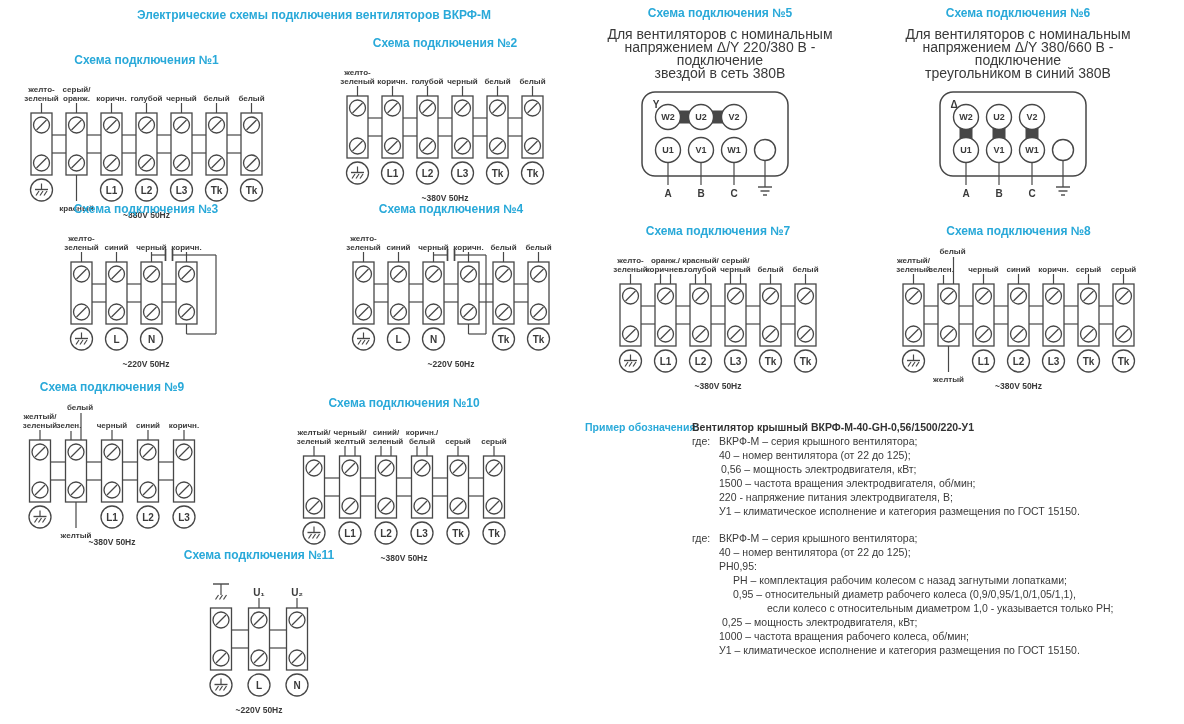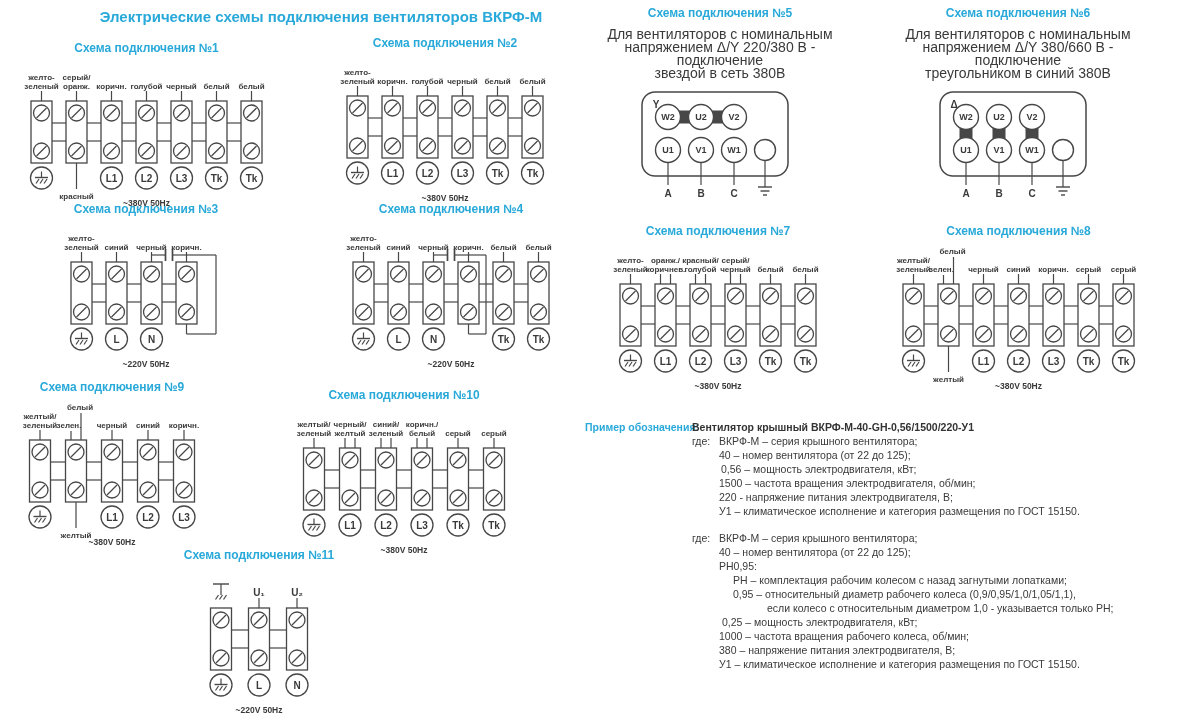--- a/index.html
+++ b/index.html
@@ -1,19 +1,19 @@
 <!DOCTYPE html>
 <html style="--accent: #29a9d9;"><head>
 <meta charset="utf-8">
 <style>
   html,body{margin:0;padding:0;background:#fff}
   .page{position:relative;width:1184px;height:724px;background:#fff;
         font-family:"Liberation Sans","DejaVu Sans",sans-serif;color:#3a3a3a;overflow:hidden}
-  .main-title{position:absolute;left:16px;top:8px;width:610px;text-align:center;
-              font-size:15px;font-weight:bold;color:var(--accent,#29a9d9)}
+  .main-title{position:absolute;left:9px;top:8px;width:610px;text-align:center;
+              font-size:12px;font-weight:bold;color:var(--accent,#29a9d9)}
   .scheme{position:absolute}
   .scheme-title{position:absolute;left:50%;top:0;transform:translateX(-50%);white-space:nowrap;
                 font-size:12px;font-weight:bold;color:var(--accent,#29a9d9)}
   .scheme svg{position:absolute;left:0;top:20px}
   .motor{position:absolute;width:240px}
   .m-title{text-align:center;font-size:12px;font-weight:bold;color:var(--accent,#29a9d9)}
   .m-desc{margin-top:8px;font-size:14px;line-height:13px;text-align:center;color:#3a3a3a}
   .motor svg{display:block;margin:6px auto 0}
   .example{position:absolute;font-size:10.5px;line-height:14px;color:#3a3a3a}
   .ex-block{margin-bottom:13px}
@@ -22,21 +22,21 @@
   .ex-label{display:inline-block;width:107px;font-weight:bold;color:var(--accent,#29a9d9)}
   .ex-model{font-weight:bold;color:#333}
   .ex-where{display:inline-block;width:27px;vertical-align:top}
 </style>
 </head>
 <body>
 
 <div class="page">
   <div class="main-title">Электрические схемы подключения вентиляторов ВКРФ-М</div>
 
-  <div class="scheme" style="left:12px;top:41px;width:269px;height:170px">
+  <div class="scheme" style="left:12px;top:53px;width:269px;height:170px">
     <div class="scheme-title">Схема подключения №1</div>
     <svg width="269" height="148" viewBox="0 0 269 148">
         <line x1="40" y1="62" x2="54" y2="62" stroke="#474747" stroke-width="1.2"></line>
         <line x1="40" y1="80" x2="54" y2="80" stroke="#474747" stroke-width="1.2"></line>
         <line x1="75" y1="62" x2="89" y2="62" stroke="#474747" stroke-width="1.2"></line>
         <line x1="75" y1="80" x2="89" y2="80" stroke="#474747" stroke-width="1.2"></line>
         <line x1="110" y1="62" x2="124" y2="62" stroke="#474747" stroke-width="1.2"></line>
         <line x1="110" y1="80" x2="124" y2="80" stroke="#474747" stroke-width="1.2"></line>
         <line x1="145" y1="62" x2="159" y2="62" stroke="#474747" stroke-width="1.2"></line>
         <line x1="145" y1="80" x2="159" y2="80" stroke="#474747" stroke-width="1.2"></line>
@@ -660,21 +660,21 @@
         <line x1="169" y1="57" x2="179" y2="47" stroke="#474747" stroke-width="1.3"></line>
         <circle cx="174" cy="90" r="8" fill="#fff" stroke="#474747" stroke-width="1.3"></circle>
         <line x1="169" y1="95" x2="179" y2="85" stroke="#474747" stroke-width="1.3"></line>
         <line x1="174" y1="30" x2="174" y2="40" stroke="#474747" stroke-width="1.2"></line>
         <text x="174" y="28" text-anchor="middle" font-size="8" font-weight="bold" fill="#3a3a3a">коричн.</text>
         <circle cx="174" cy="117" r="11" fill="#fff" stroke="#474747" stroke-width="1.3"></circle>
         <text x="174" y="120.5" text-anchor="middle" font-size="10" font-weight="bold" fill="#3a3a3a">L3</text>
         <text x="102" y="145" text-anchor="middle" font-size="8.5" font-weight="bold" fill="#3a3a3a">~380V 50Hz</text>
       </svg>
   </div>
-  <div class="scheme" style="left:284px;top:388px;width:240px;height:170px">
+  <div class="scheme" style="left:284px;top:396px;width:240px;height:170px">
     <div class="scheme-title">Схема подключения №10</div>
     <svg width="240" height="148" viewBox="0 0 240 148">
         <line x1="40.5" y1="62" x2="55.5" y2="62" stroke="#474747" stroke-width="1.2"></line>
         <line x1="40.5" y1="80" x2="55.5" y2="80" stroke="#474747" stroke-width="1.2"></line>
         <line x1="76.5" y1="62" x2="91.5" y2="62" stroke="#474747" stroke-width="1.2"></line>
         <line x1="76.5" y1="80" x2="91.5" y2="80" stroke="#474747" stroke-width="1.2"></line>
         <line x1="112.5" y1="62" x2="127.5" y2="62" stroke="#474747" stroke-width="1.2"></line>
         <line x1="112.5" y1="80" x2="127.5" y2="80" stroke="#474747" stroke-width="1.2"></line>
         <line x1="148.5" y1="62" x2="163.5" y2="62" stroke="#474747" stroke-width="1.2"></line>
         <line x1="148.5" y1="80" x2="163.5" y2="80" stroke="#474747" stroke-width="1.2"></line>
@@ -811,17 +811,16 @@
       </div>
       <div class="ex-block">
         <div class="ex-row"><span class="ex-sp"></span><span class="ex-where">где:</span><span style="padding-left: 0px;">ВКРФ-М – серия крышного вентилятора;</span></div>
         <div class="ex-row"><span class="ex-sp"></span><span class="ex-where"></span><span style="padding-left: 0px;">40 – номер вентилятора (от 22 до 125);</span></div>
         <div class="ex-row"><span class="ex-sp"></span><span class="ex-where"></span><span style="padding-left: 0px; margin-top: 28px;">РН0,95:</span></div>
         <div class="ex-row"><span class="ex-sp"></span><span class="ex-where"></span><span style="padding-left: 14px;">РН – комплектация рабочим колесом с назад загнутыми лопатками;</span></div>
         <div class="ex-row"><span class="ex-sp"></span><span class="ex-where"></span><span style="padding-left: 14px;">0,95 – относительный диаметр рабочего колеса (0,9/0,95/1,0/1,05/1,1),</span></div>
         <div class="ex-row"><span class="ex-sp"></span><span class="ex-where"></span><span style="padding-left: 48px;">если колесо с относительным диаметром 1,0 - указывается только РН;</span></div>
         <div class="ex-row"><span class="ex-sp"></span><span class="ex-where"></span><span style="padding-left: 3px;">0,25 – мощность электродвигателя, кВт;</span></div>
         <div class="ex-row"><span class="ex-sp"></span><span class="ex-where"></span><span style="padding-left: 0px;">1000 – частота вращения рабочего колеса, об/мин;</span></div>
-        <div class="ex-row"><span class="ex-sp"></span><span class="ex-where"></span><span style="padding-left: 0px;">380 – напряжение питания электродвигателя, В;</span></div>
         <div class="ex-row"><span class="ex-sp"></span><span class="ex-where"></span><span style="padding-left: 0px;">У1 – климатическое исполнение и категория размещения по ГОСТ 15150.</span></div>
       </div>
     </div>
 </div>
 
 </body></html>

